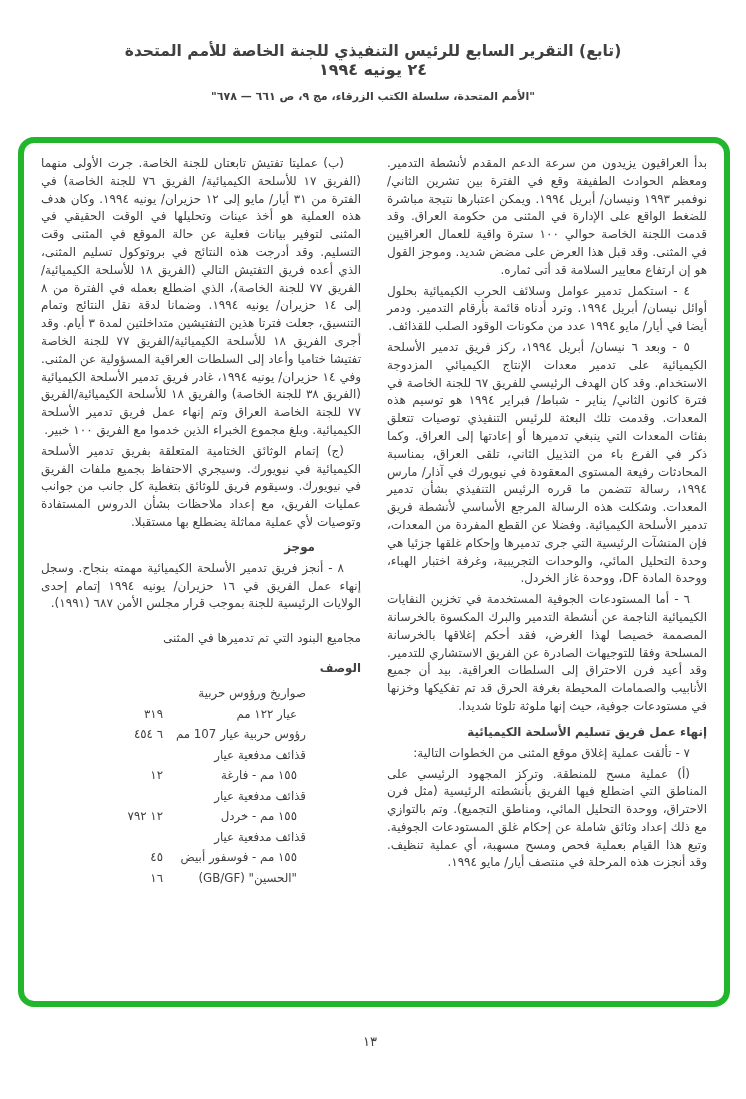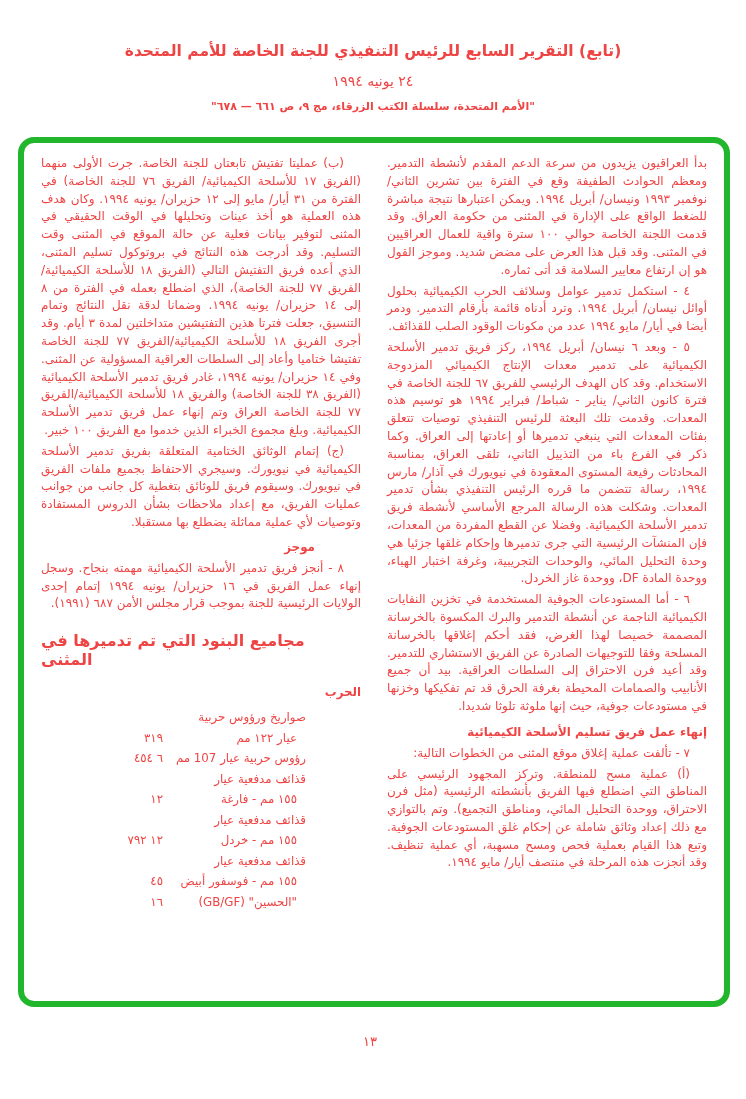--- a/index.html
+++ b/index.html
@@ -2,27 +2,27 @@
 <html lang="ar" dir="rtl"><head>
 <meta charset="utf-8">
 <style>
   html, body { margin: 0; padding: 0; background: #ffffff; }
   .page {
     position: relative;
     width: 746px;
     height: 1099px;
     background: #ffffff;
     font-family: "DejaVu Sans", sans-serif;
-    color: #ef4444;
+    color: #404040;
     direction: rtl;
     overflow: hidden;
   }
   .doc-header { padding-top: 42px; text-align: center; }
   .doc-header .h1 { font-size: 15.5px; font-weight: bold; letter-spacing: 0; }
-  .doc-header .h2 { font-size: 14px;  font-weight: normal; margin-top: 13px; }
+  .doc-header .h2 { font-size: 16px;  font-weight: bold; }
   .doc-header .h3 { font-size: 11px;  font-weight: bold; margin-top: 11px; }
 
   .green-box {
     position: absolute;
     left: 18px; top: 137px;
     width: 712px; height: 870px;
     box-sizing: border-box;
     border: 6px solid #21b62b;
     border-radius: 16px;
     background: #ffffff;
@@ -46,23 +46,23 @@
   }
   .para.noindent { text-indent: 0; }
   .sec {
     font-size: 11.9px;
     font-weight: bold;
     margin: 9px 0 6px 0;
   }
   .sec.sec-indent { padding-right: 46px; margin-top: 8px; }
 
   .tbl-title {
-    font-size: 16px;
-    font-weight: bold;
-    text-align: left;
+    font-size: 12px;
+    font-weight: normal;
+    text-align: right;
     margin: 18px 0 16px 0;
   }
   .tbl { font-size: 11.8px; }
   .tbl-head { font-weight: bold; margin-bottom: 8px; }
   .trow { display: flex; line-height: 20.5px; }
   .tlabel { flex: 1 1 auto; padding-right: 55px; }
   .trow.indent .tlabel { padding-right: 64px; }
   .tvalue {
     flex: 0 0 122px;
     direction: ltr;
@@ -103,21 +103,21 @@
 
       <section class="col">
         <p class="para">(ب) عمليتا تفتيش تابعتان للجنة الخاصة. جرت الأولى منهما (الفريق ١٧ للأسلحة الكيميائية/ الفريق ٧٦ للجنة الخاصة) في الفترة من ٣١ أيار/ مايو إلى ١٢ حزيران/ يونيه ١٩٩٤. وكان هدف هذه العملية هو أخذ عينات وتحليلها في الوقت الحقيقي في المثنى لتوفير بيانات فعلية عن حالة الموقع في المثنى وقت التسليم. وقد أدرجت هذه النتائج في بروتوكول تسليم المثنى، الذي أعده فريق التفتيش التالي (الفريق ١٨ للأسلحة الكيميائية/الفريق ٧٧ للجنة الخاصة)، الذي اضطلع بعمله في الفترة من ٨ إلى ١٤ حزيران/ يونيه ١٩٩٤. وضمانا لدقة نقل النتائج وتمام التنسيق، جعلت فترتا هذين التفتيشين متداخلتين لمدة ٣ أيام. وقد أجرى الفريق ١٨ للأسلحة الكيميائية/الفريق ٧٧ للجنة الخاصة تفتيشا ختاميا وأعاد إلى السلطات العراقية المسؤولية عن المثنى. وفي ١٤ حزيران/ يونيه ١٩٩٤، غادر فريق تدمير الأسلحة الكيميائية (الفريق ٣٨ للجنة الخاصة) والفريق ١٨ للأسلحة الكيميائية/الفريق ٧٧ للجنة الخاصة العراق وتم إنهاء عمل فريق تدمير الأسلحة الكيميائية. وبلغ مجموع الخبراء الذين خدموا مع الفريق ١٠٠ خبير.</p>
         <p class="para">(ج) إتمام الوثائق الختامية المتعلقة بفريق تدمير الأسلحة الكيميائية في نيويورك. وسيجري الاحتفاظ بجميع ملفات الفريق في نيويورك. وسيقوم فريق للوثائق بتغطية كل جانب من جوانب عمليات الفريق، مع إعداد ملاحظات بشأن الدروس المستفادة وتوصيات لأي عملية مماثلة يضطلع بها مستقبلا.</p>
         <h3 class="sec sec-indent">موجز</h3>
         <p class="para">٨ - أنجز فريق تدمير الأسلحة الكيميائية مهمته بنجاح. وسجل إنهاء عمل الفريق في ١٦ حزيران/ يونيه ١٩٩٤ إتمام إحدى الولايات الرئيسية للجنة بموجب قرار مجلس الأمن ٦٨٧ (١٩٩١).</p>
 
         <div class="tbl-title">مجاميع البنود التي تم تدميرها في المثنى</div>
 
         <div class="tbl">
-          <div class="tbl-head">الحرب</div>
+          <div class="tbl-head">الوصف</div>
 
           <div class="trow">
             <span class="tlabel">صواريخ ورؤوس حربية</span>
             <span class="tvalue"></span>
           </div>
           <div class="trow indent">
             <span class="tlabel">عيار ١٢٢ مم</span>
             <span class="tvalue">٣١٩</span>
           </div>
           <div class="trow">

